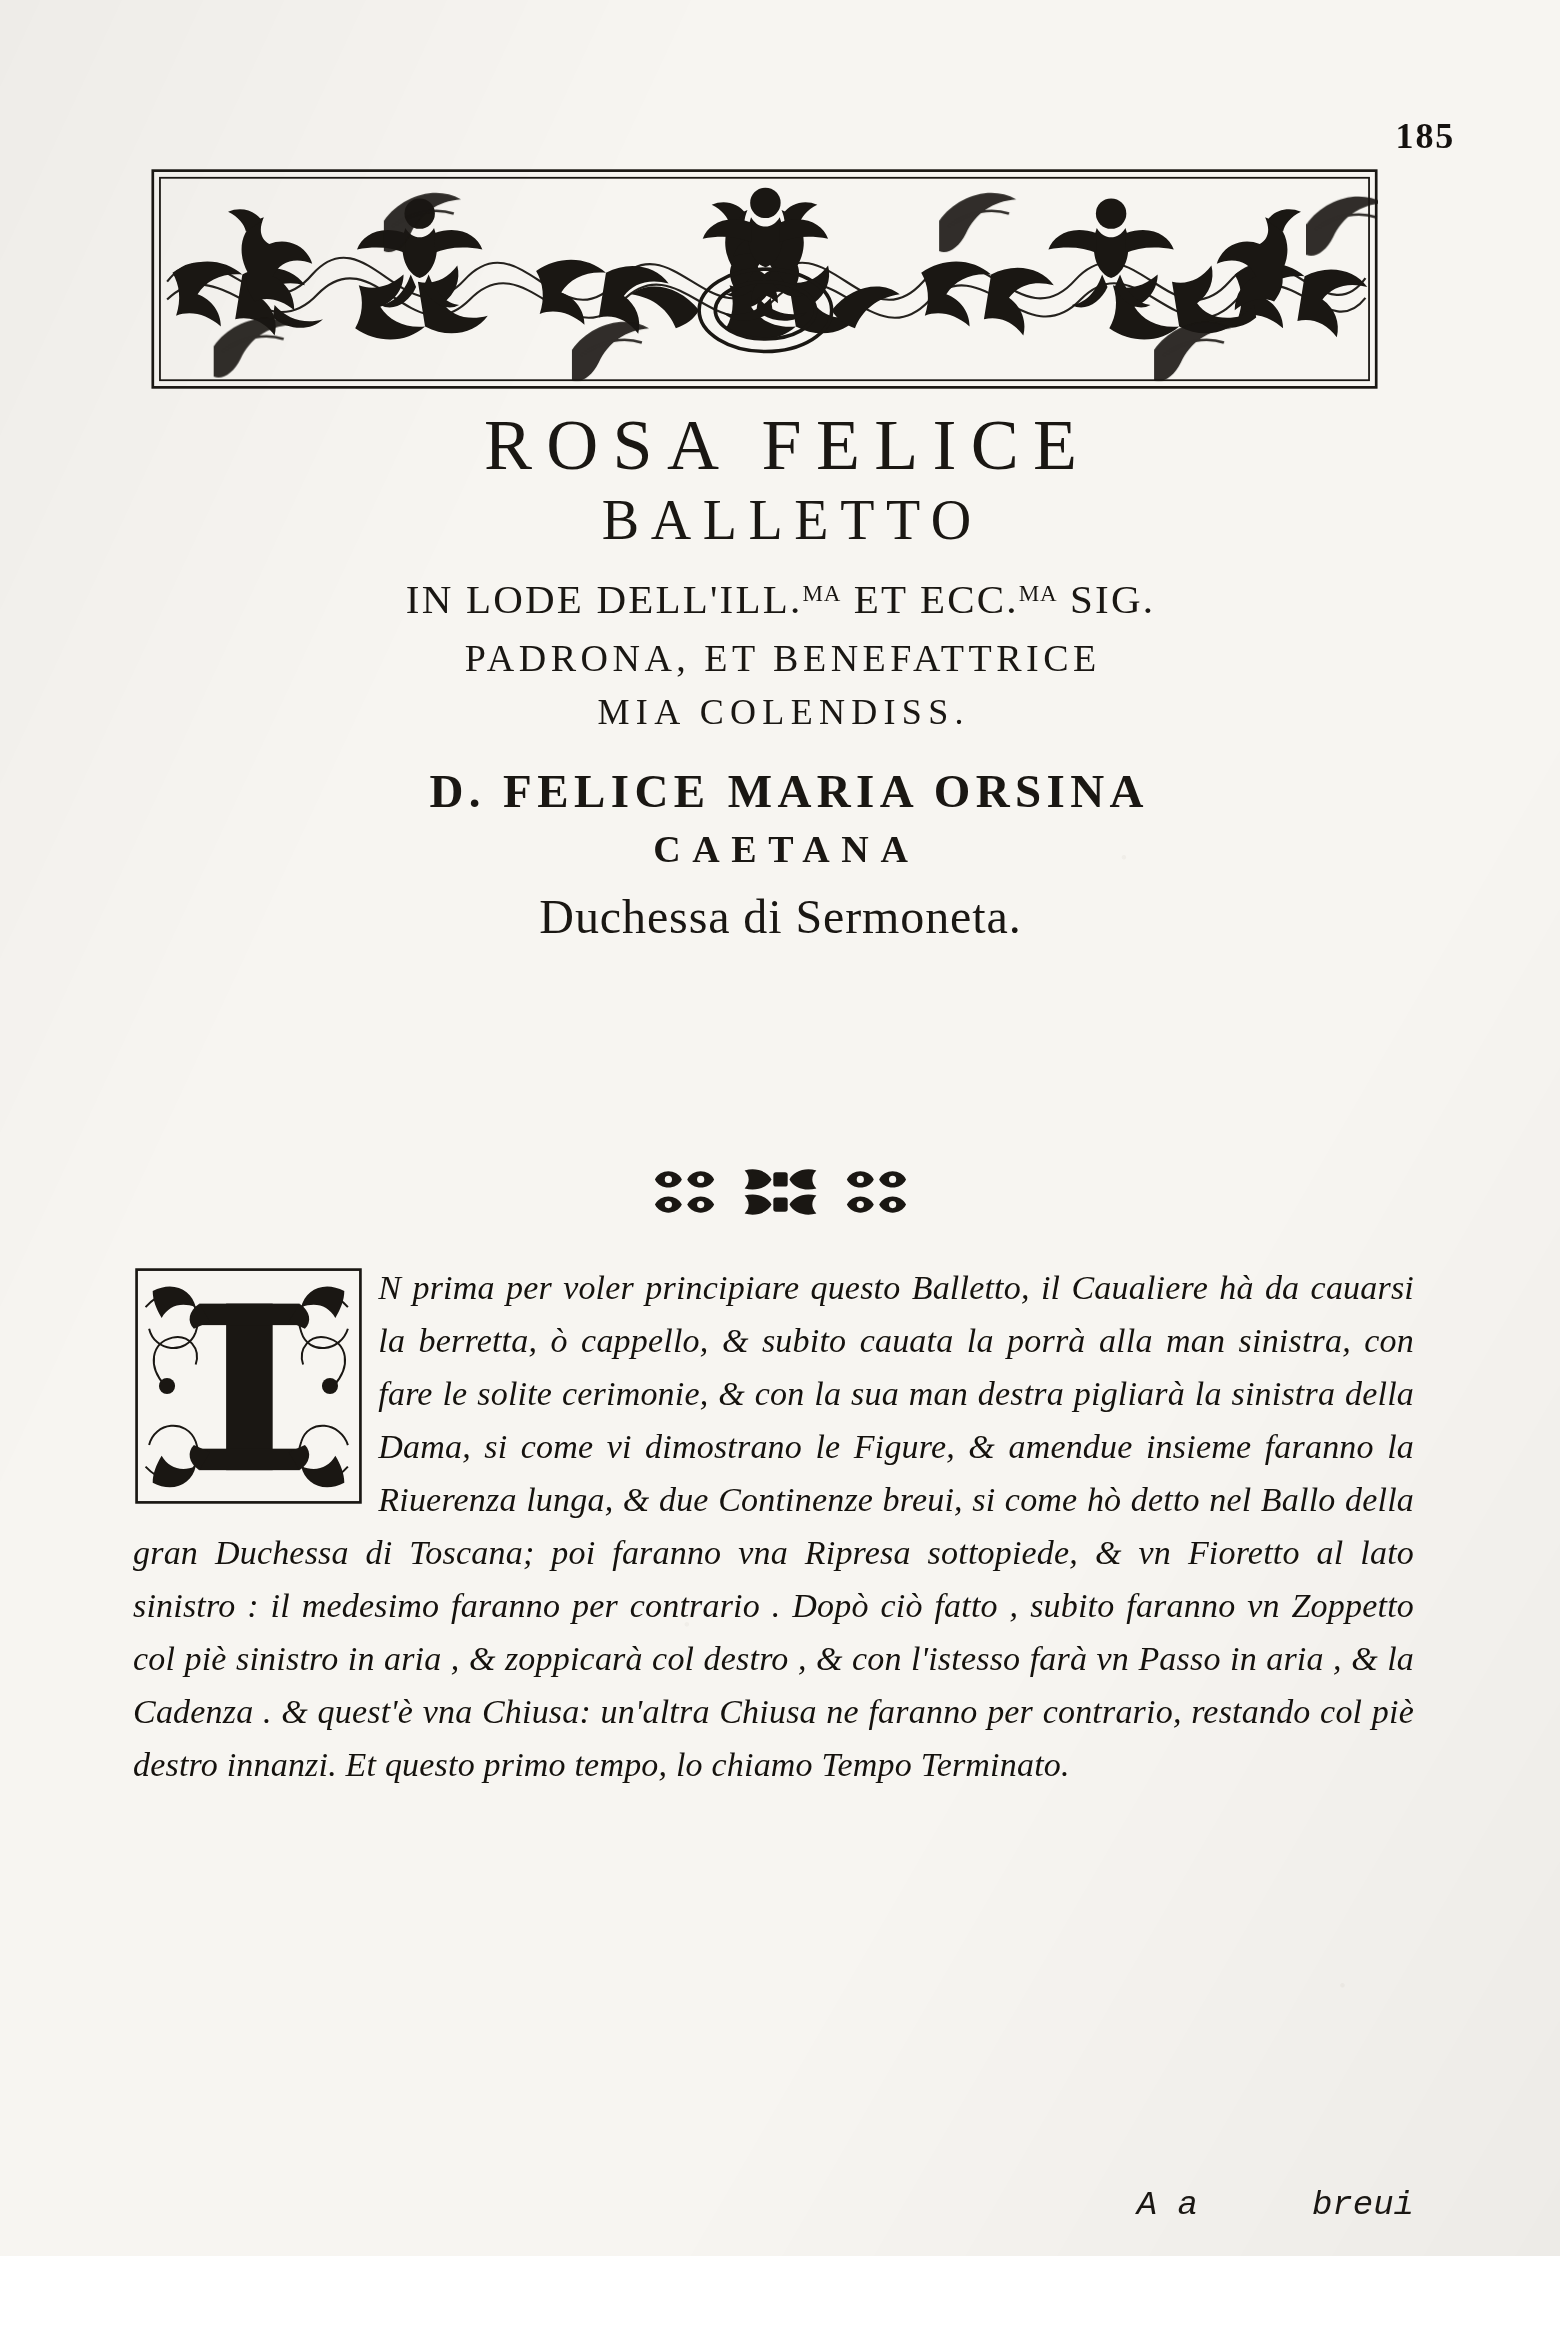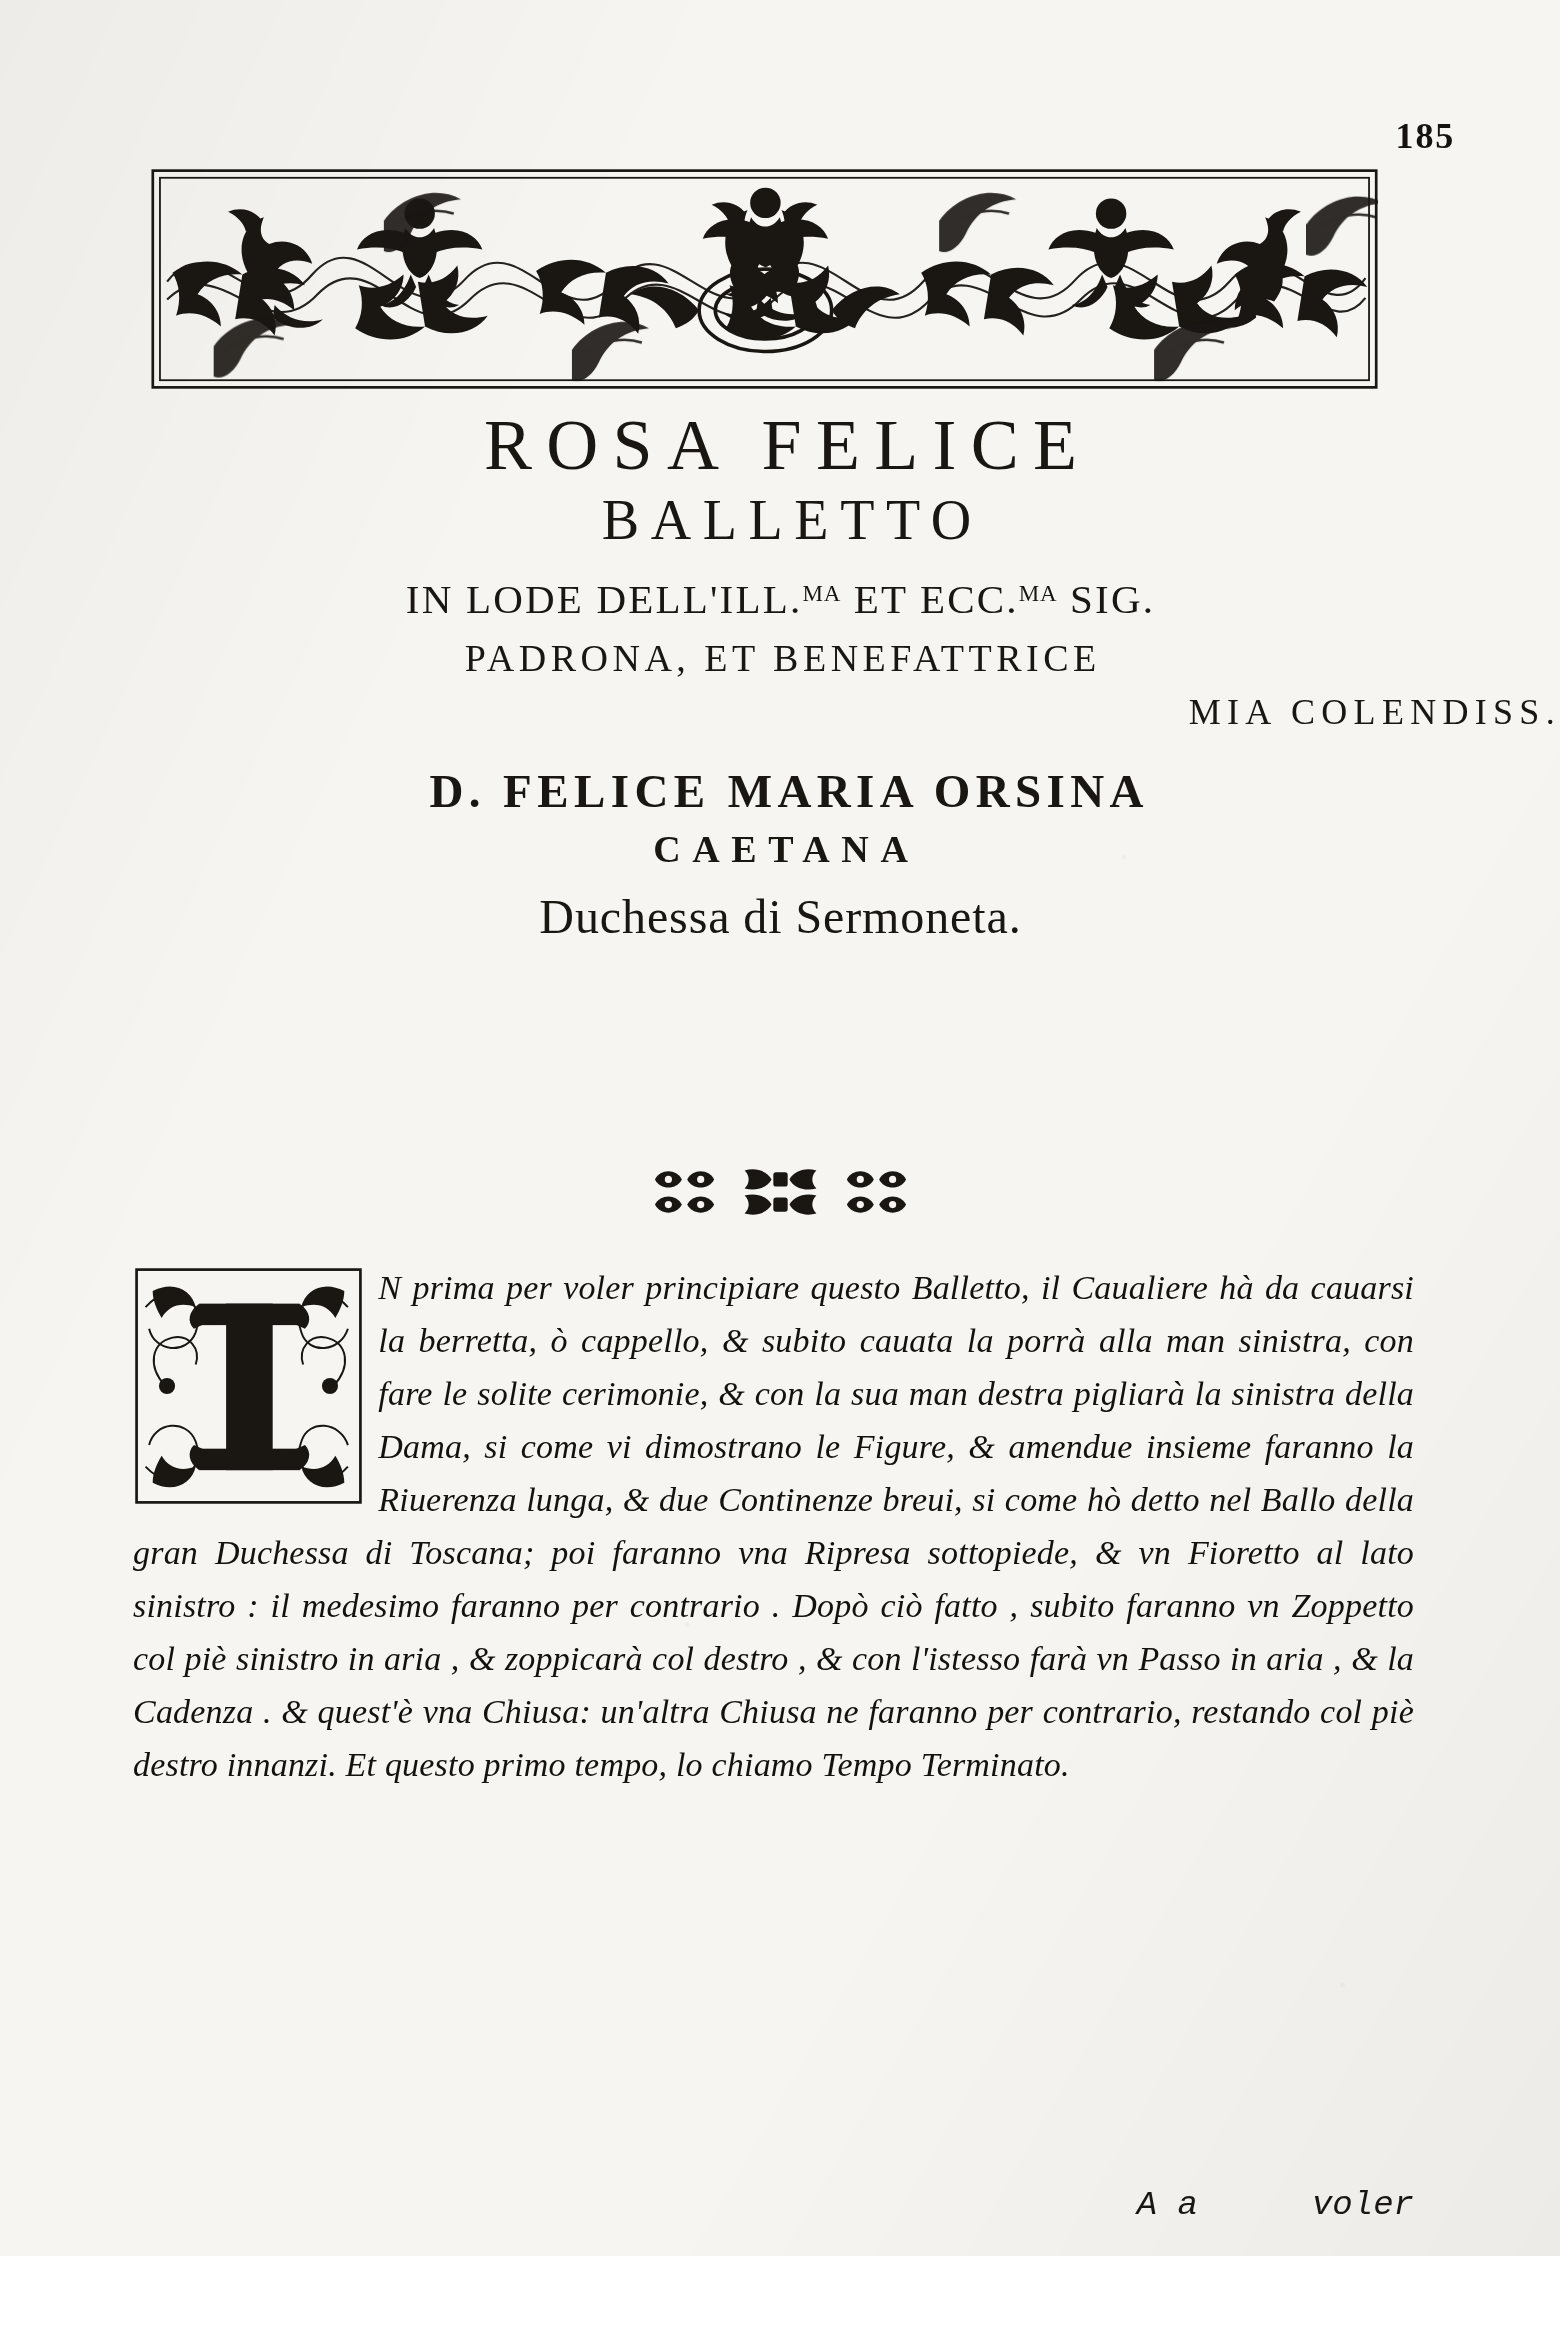--- a/index.html
+++ b/index.html
@@ -90,21 +90,20 @@
     font-size: 38px;
     letter-spacing: 4.5px;
     margin-top: 12.5px;
     text-indent: 4.5px;
   }
   .line-mia {
     font-size: 36px;
     letter-spacing: 6.3px;
     margin-top: 10.8px;
     text-indent: 6.3px;
-    text-align: right;
   }
   .line-dedicatee {
     font-size: 47px;
     letter-spacing: 5.4px;
     font-weight: 700;
     margin-top: 30.5px;
     text-indent: 5.4px;
     padding-left: 12px;
   }
   .line-caetana {
@@ -338,16 +337,16 @@
       </svg>
     </div>
 
     <div class="body-text ink-soft">
       <p>N prima per voler principiare questo Balletto, il Caualiere hà da cauarsi la berretta, ò cappello, &amp; subito cauata la porrà alla man sinistra, con fare le solite cerimonie, &amp; con la sua man destra pigliarà la sinistra della Dama, si come vi dimostrano le Figure, &amp; amendue insieme faranno la Riuerenza lunga, &amp; due Continenze breui, si come hò detto nel Ballo della gran Duchessa di Toscana; poi faranno vna Ripresa sottopiede, &amp; vn Fioretto al lato sinistro : il medesimo faranno per contrario . Dopò ciò fatto , subito faranno vn Zoppetto col piè sinistro in aria , &amp; zoppicarà col destro , &amp; con l'istesso farà vn Passo in aria , &amp; la Cadenza . &amp; quest'è vna Chiusa: un'altra Chiusa ne faranno per contrario, restando col piè destro innanzi. Et questo primo tempo, lo chiamo Tempo Terminato.</p>
     </div>
   </div>
 
   <div class="signature-row">
     <span>A a</span>
-    <span>voler</span>
+    <span>breui</span>
   </div>
 </div>
 
 
 </body></html>

